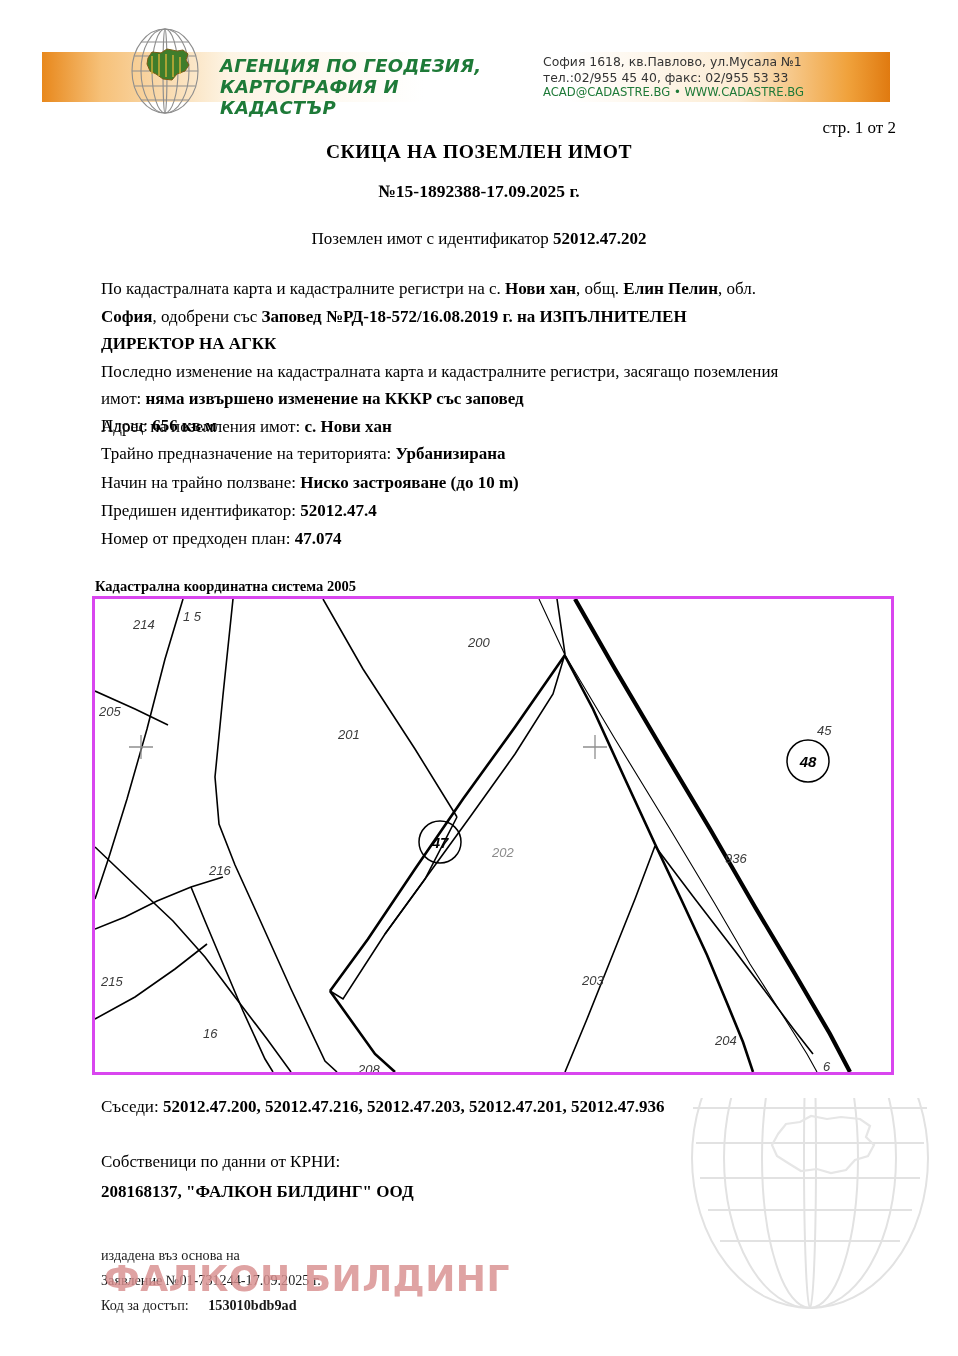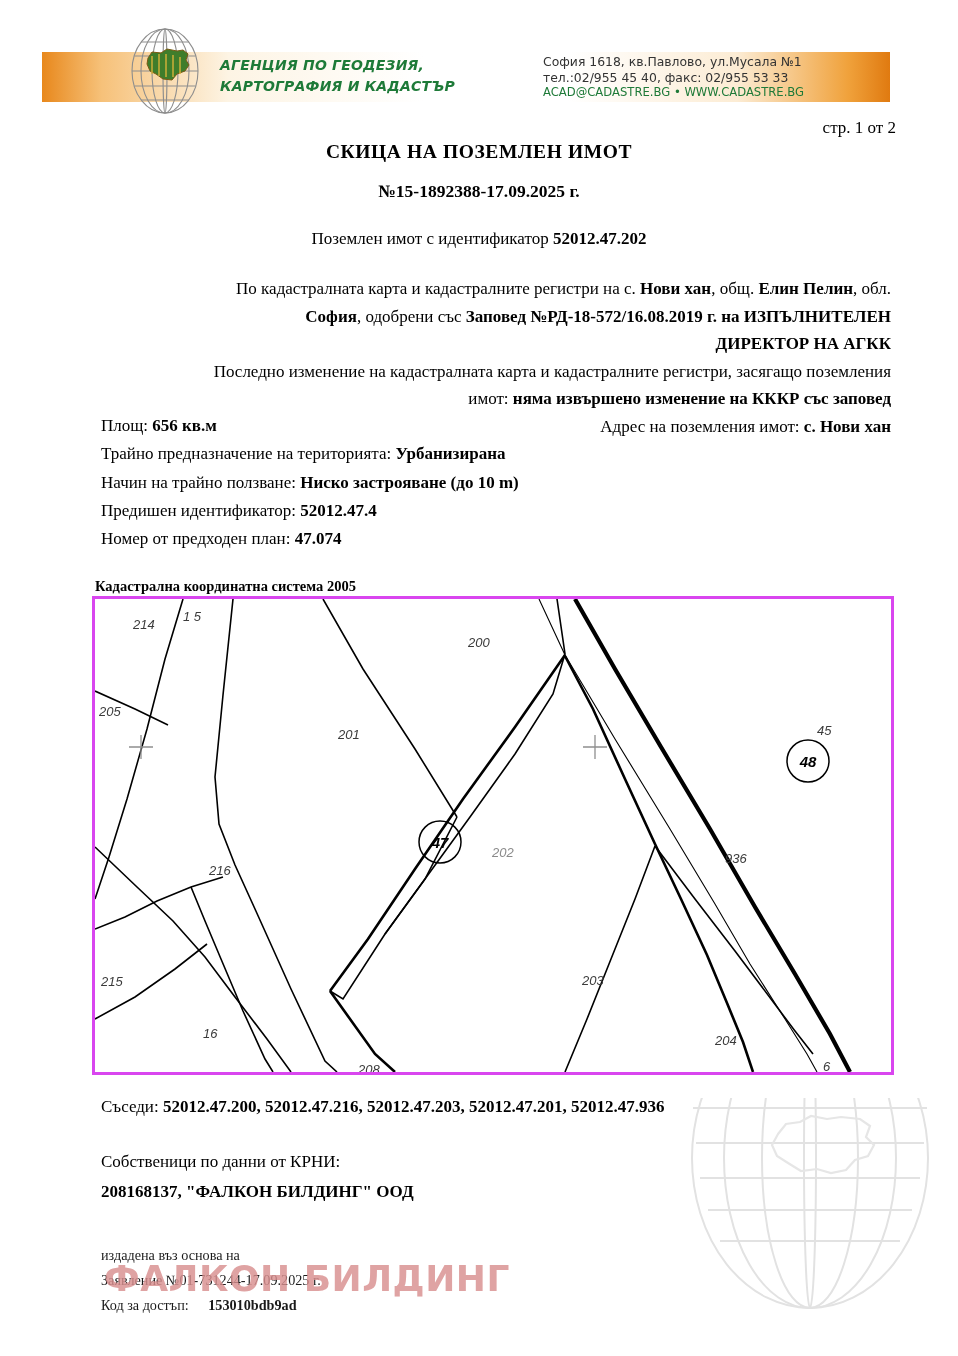--- a/index.html
+++ b/index.html
@@ -44,21 +44,21 @@
     height: 88px;
   }
   #agency-name {
     position: absolute;
     left: 220px;
     top: 55px;
     width: 300px;
     font-family: "DejaVu Sans", sans-serif;
     font-weight: bold;
     font-style: italic;
-    font-size: 14px;
+    font-size: 18px;
     line-height: 21px;
     color: #1e7a38;
     letter-spacing: 0.2px;
   }
   #contact-block {
     position: absolute;
     left: 543px;
     top: 54px;
     width: 330px;
     font-family: "DejaVu Sans", sans-serif;
@@ -107,21 +107,20 @@
   #doc-subject b { font-weight: bold; }
 
   
   #body-block {
     position: absolute;
     left: 101px;
     top: 275px;
     width: 790px;
     font-size: 17px;
     line-height: 27.5px;
-    text-align: right;
   }
   #body-block .para { margin: 0; }
   #body-block b { font-weight: bold; }
 
   
   #attrs {
     position: absolute;
     left: 101px;
     top: 412px;
     width: 790px;

